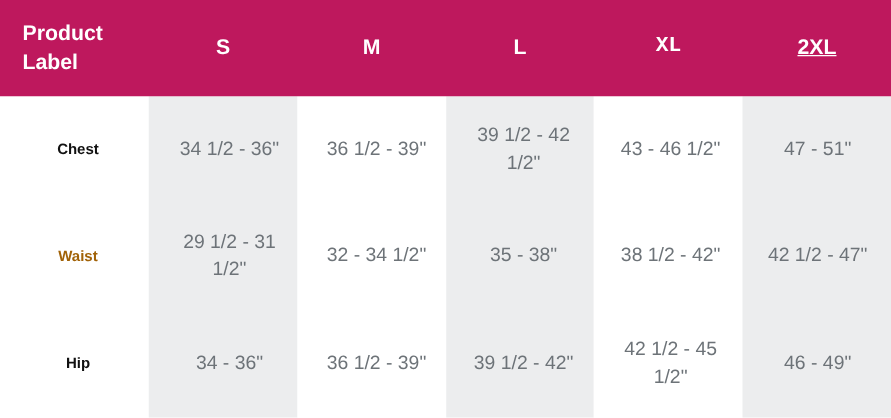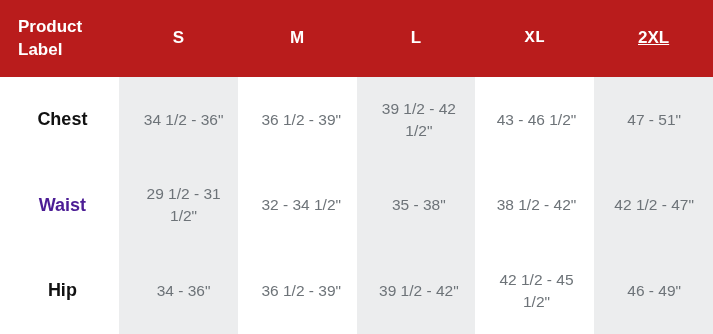--- a/index.html
+++ b/index.html
@@ -91,42 +91,42 @@
     justify-content: center;
     text-align: center;
     font-size: 15.5px;
     line-height: 1.42;
     padding: 0 8px;
   }
   .cell.row-label {
     width: 126px;
     color: #111111;
     font-weight: bold;
-    font-size: 18px;
+    font-size: 12px;
   }
   .cell.value {
     width: 118.8px;
     color: #6d7378;
     font-weight: normal;
   }
 </style>
 </head>
 <body>
 
 <div id="size-chart">
 
   <div class="col-bands">
     <div class="col-band" style="left: 119px; width: 118.8px; background: rgb(236, 237, 238);"></div>
     <div class="col-band" style="left: 237.8px; width: 118.8px; background: rgb(255, 255, 255);"></div>
     <div class="col-band" style="left: 356.6px; width: 118.8px; background: rgb(236, 237, 238);"></div>
     <div class="col-band" style="left: 475.4px; width: 118.8px; background: rgb(255, 255, 255);"></div>
     <div class="col-band" style="left: 594.2px; width: 118.8px; background: rgb(236, 237, 238);"></div>
   </div>
 
-  <div class="chart-header" style="background: #b91c1c;">
+  <div class="chart-header" style="background: #be185d;">
     <div class="hcell label-col" style="color: rgb(255, 255, 255);">
       <span>Product Label</span>
     </div>
     <div class="hcell size-col" style="color: rgb(255, 255, 255);">
       <span>S</span>
     </div>
     <div class="hcell size-col" style="color: rgb(255, 255, 255);">
       <span>M</span>
     </div>
     <div class="hcell size-col" style="color: rgb(255, 255, 255);">
@@ -157,21 +157,21 @@
       </div>
       <div class="cell value" style="color: rgb(109, 115, 120);">
         <span>43 - 46 1/2"</span>
       </div>
       <div class="cell value" style="color: rgb(109, 115, 120);">
         <span>47 - 51"</span>
       </div>
     </div>
 
     <div class="chart-row">
-      <div class="cell row-label" style="color: #4c1d95;">
+      <div class="cell row-label" style="color: #a16207;">
         <span>Waist</span>
       </div>
       <div class="cell value" style="color: rgb(109, 115, 120);">
         <span>29 1/2 - 31 1/2"</span>
       </div>
       <div class="cell value" style="color: rgb(109, 115, 120);">
         <span>32 - 34 1/2"</span>
       </div>
       <div class="cell value" style="color: rgb(109, 115, 120);">
         <span>35 - 38"</span>

